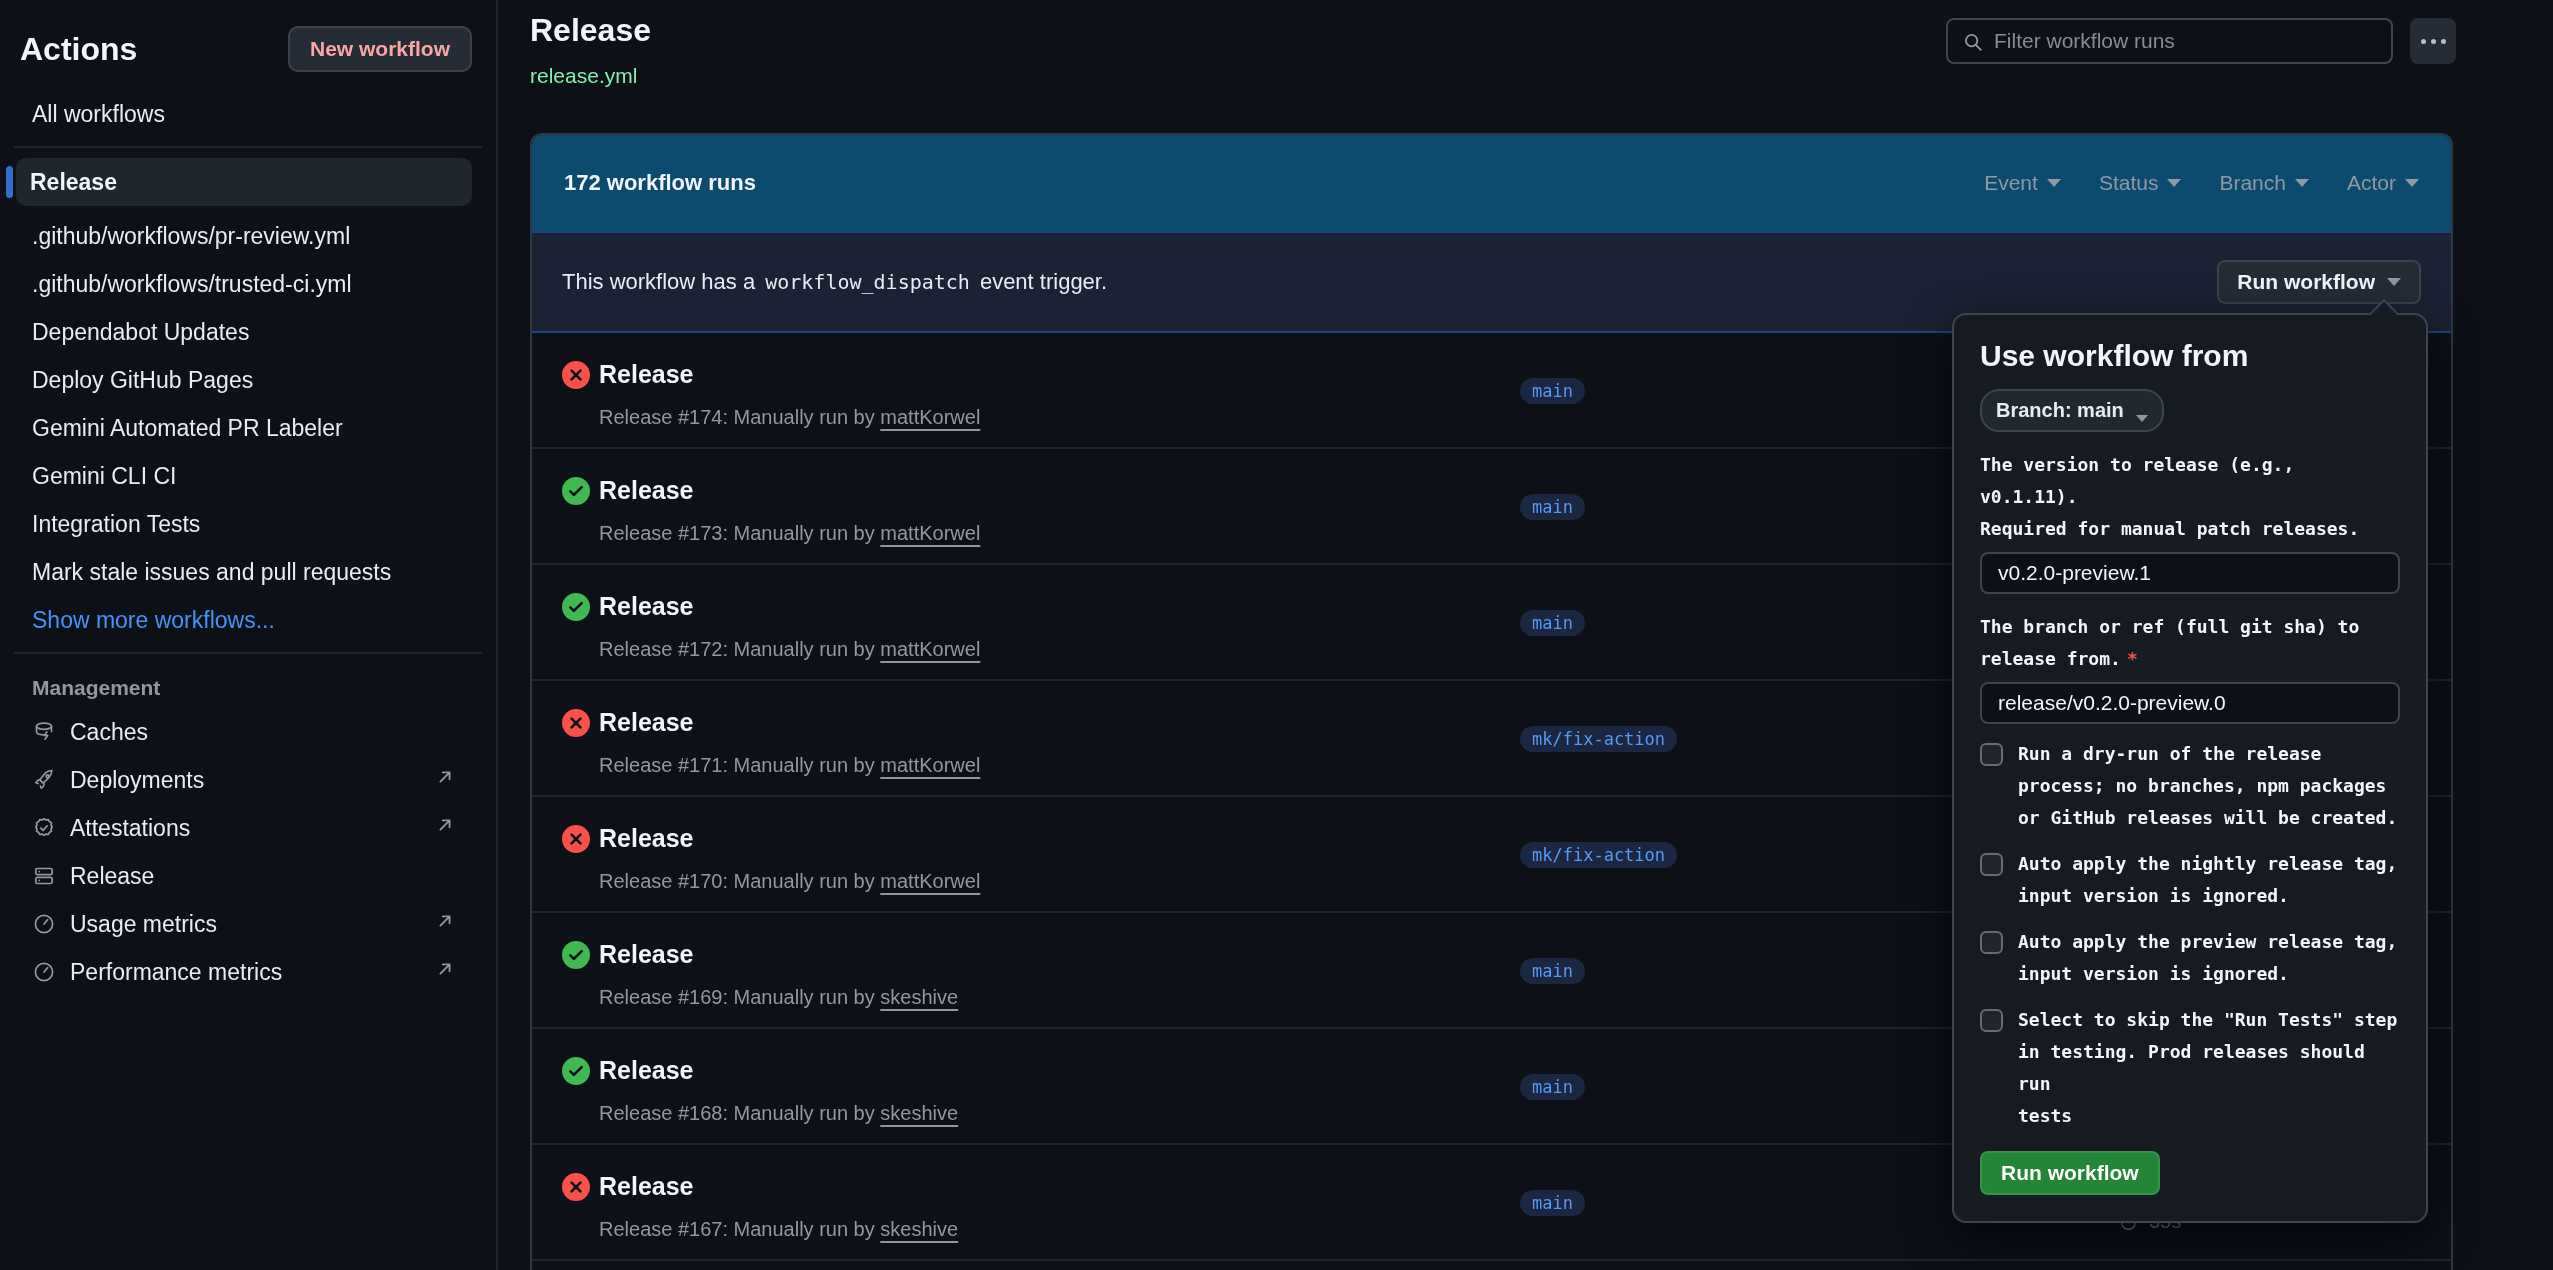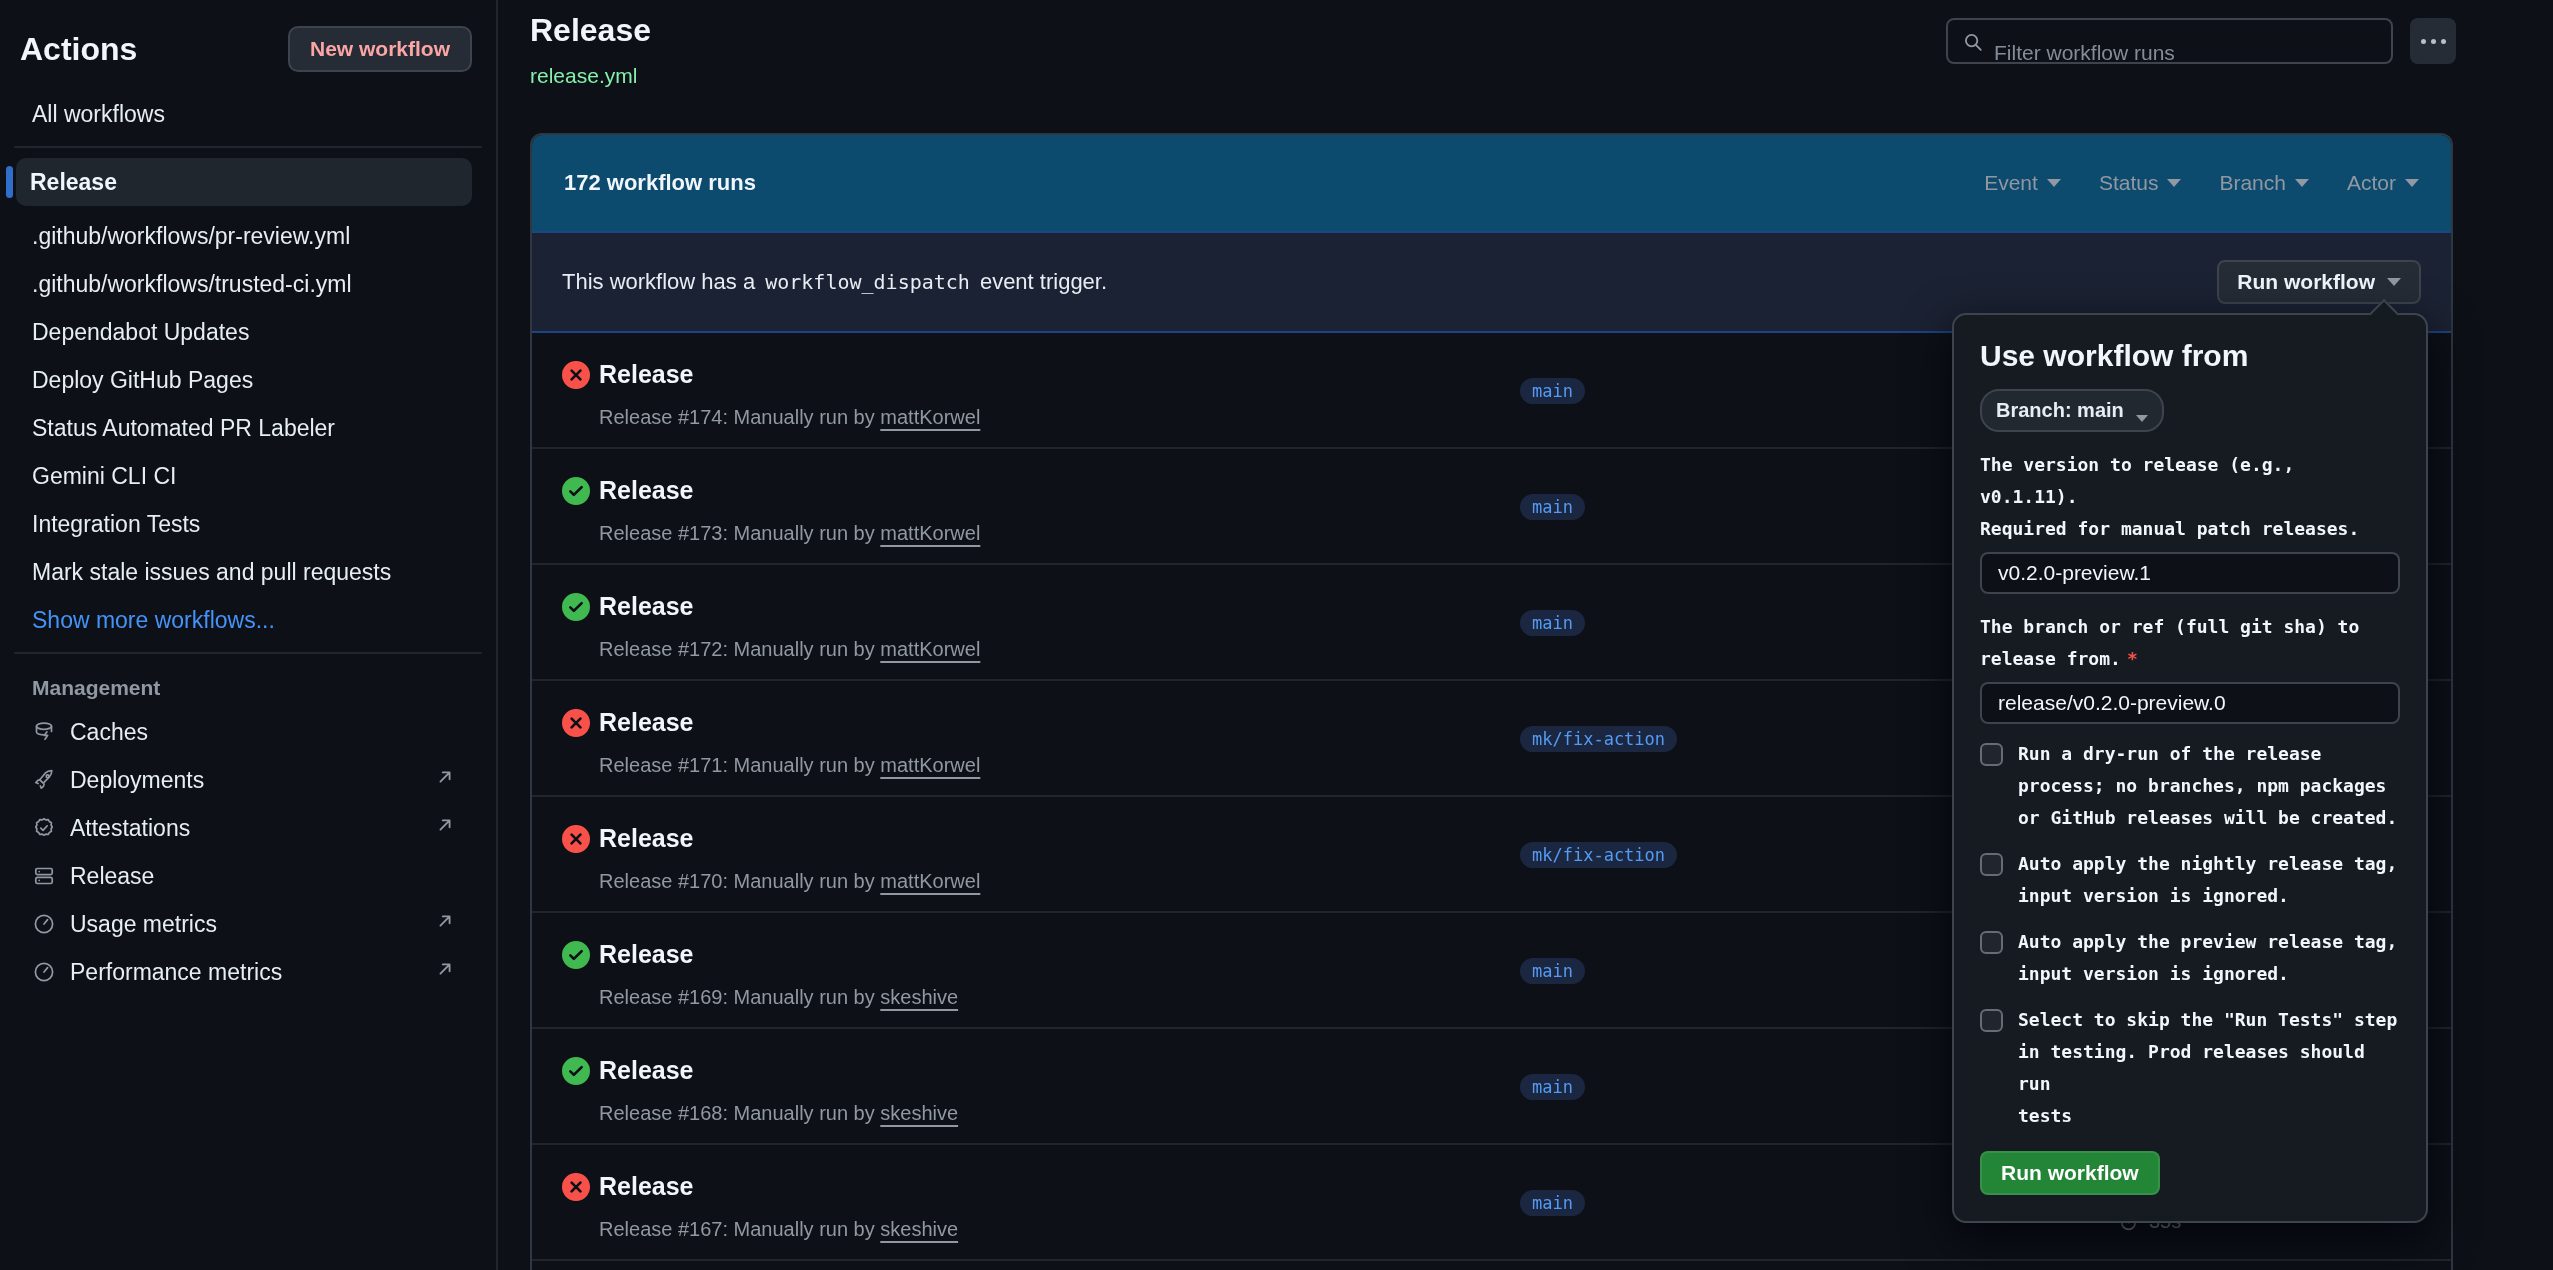--- a/index.html
+++ b/index.html
@@ -29,21 +29,21 @@
   .mg-arrow { margin-left:auto; color:#9198a1; }
   .mg-arrow svg { width:22px; height:22px; stroke:#9198a1; fill:none; stroke-width:2; stroke-linecap:round; stroke-linejoin:round; }
 
   
   #main { position:absolute; left:500px; top:0; width:2053px; height:1270px; }
   .page-title { position:absolute; left:30px; top:12px; font-size:32px; font-weight:bold; }
   .file-link { position:absolute; left:30px; top:64px; font-size:21px; color:#86efac; text-decoration:none; cursor:pointer; }
 
   .filter-box { position:absolute; left:1446px; top:18px; width:447px; height:46px; border:2px solid #3d444d; border-radius:8px; background:#0d1117; }
   .filter-box svg { position:absolute; left:14px; top:11px; width:22px; height:22px; stroke:#9198a1; fill:none; stroke-width:2; stroke-linecap:round; }
-  .filter-box input { position:absolute; left:46px; top:12px; width:395px; height:42px; background:transparent; border:none; outline:none;
+  .filter-box input { position:absolute; left:46px; top:0; width:395px; height:42px; background:transparent; border:none; outline:none;
                       color:#f0f6fc; font-size:21px; font-family:inherit; }
   .filter-box input::placeholder { color:#848d97; }
   .kebab-btn { position:absolute; left:1910px; top:18px; width:46px; height:46px; background:#262c36; border:none; border-radius:8px; cursor:pointer;
                display:flex; align-items:center; justify-content:center; gap:5px; }
   .kebab-btn i, .row-kebab i { width:5px; height:5px; border-radius:50%; background:#b7c0ca; display:block; }
 
   
   .card { position:absolute; left:30px; top:133px; width:1923px; bottom:0; border:2px solid #2f3742; border-bottom:none;
           border-radius:12px 12px 0 0; overflow:hidden; }
   .card-header { height:96px; background:#0c4a6e; display:flex; align-items:center; padding:0 32px; }
@@ -112,21 +112,21 @@
 
     <div class="sb-selected-wrap">
       <span class="sb-selbar"></span>
       <div class="sb-selected">Release</div>
     </div>
 
     <div class="sb-item">.github/workflows/pr-review.yml</div>
     <div class="sb-item">.github/workflows/trusted-ci.yml</div>
     <div class="sb-item">Dependabot Updates</div>
     <div class="sb-item">Deploy GitHub Pages</div>
-    <div class="sb-item">Status Automated PR Labeler</div>
+    <div class="sb-item">Gemini Automated PR Labeler</div>
     <div class="sb-item">Gemini CLI CI</div>
     <div class="sb-item">Integration Tests</div>
     <div class="sb-item">Mark stale issues and pull requests</div>
     <div class="sb-item sb-link">Show more workflows...</div>
 
     <div class="sb-divider"></div>
     <div class="sb-section">Management</div>
 
     <div class="mg-item">
       <span class="mg-icon">

